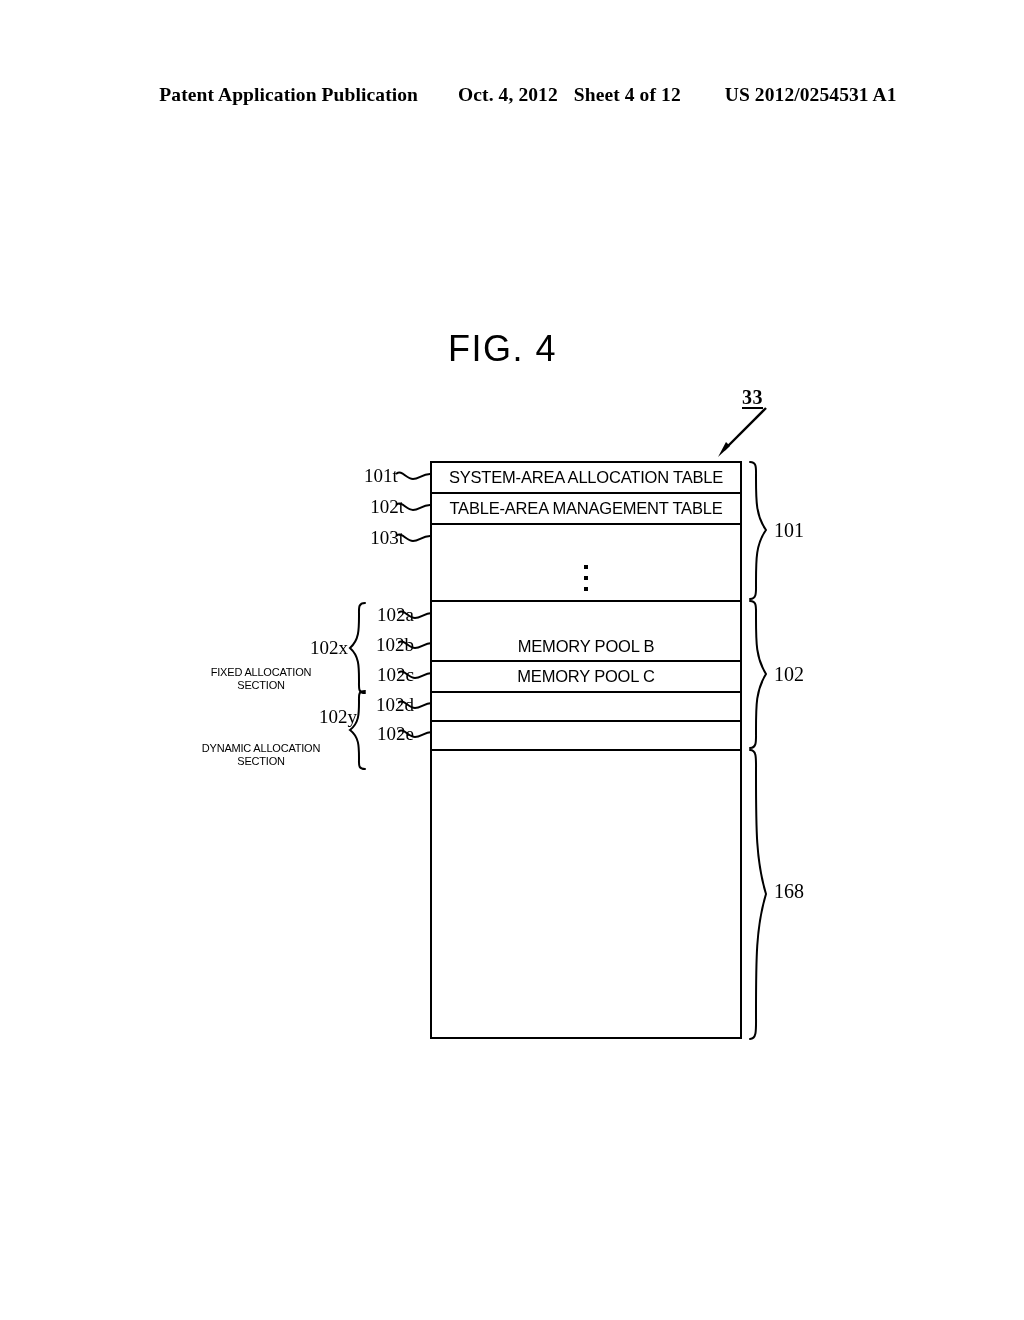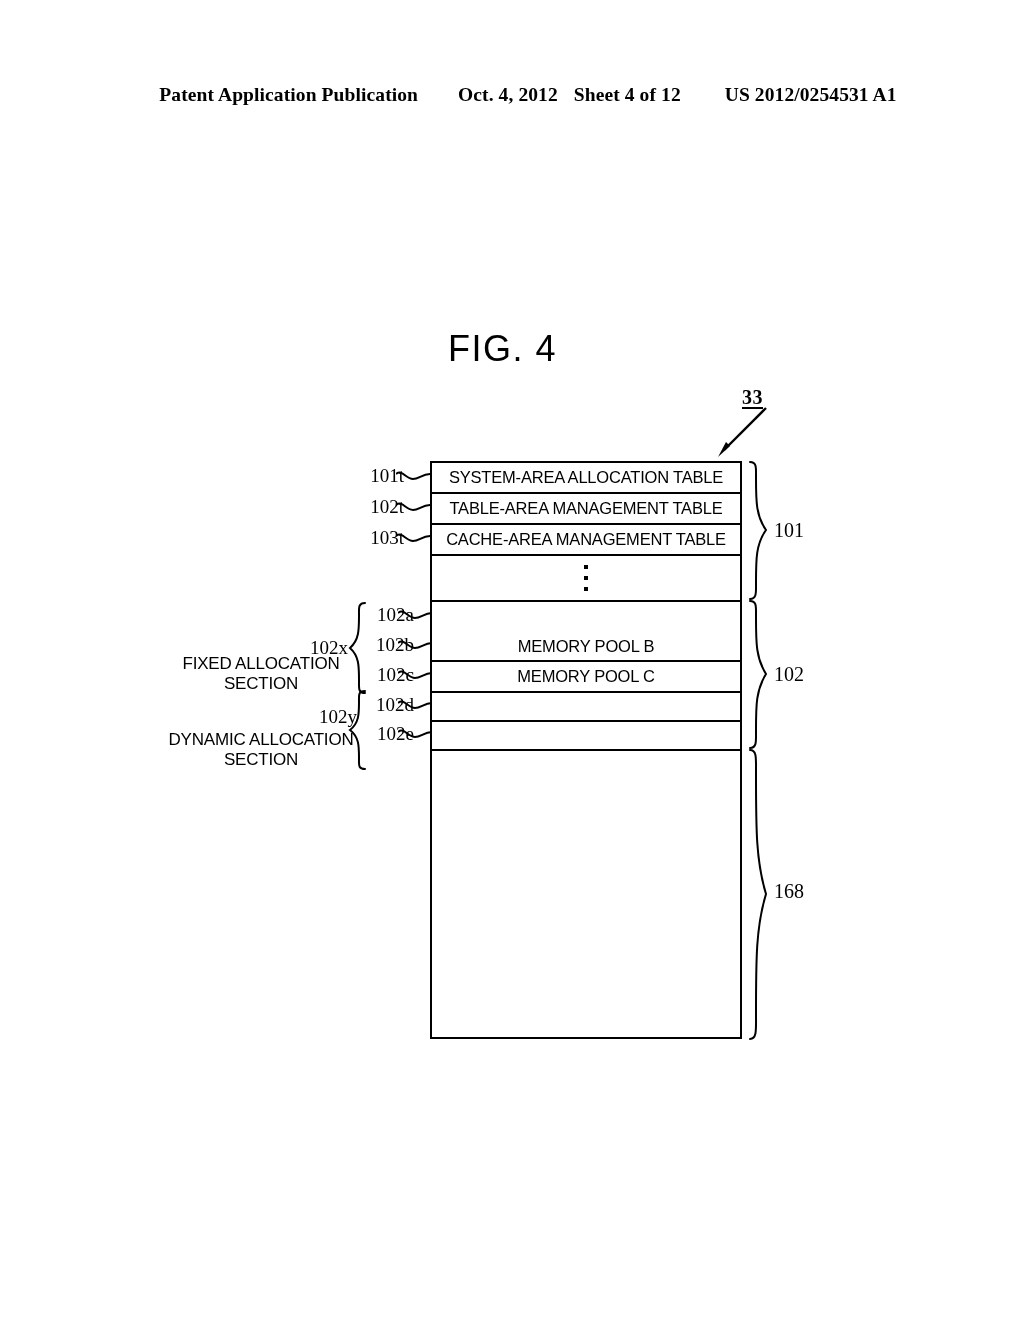--- a/index.html
+++ b/index.html
@@ -126,25 +126,26 @@
   }
   .group-id {
     position: absolute;
     font-family: "Liberation Serif", serif;
     font-size: 19px;
     white-space: nowrap;
   }
   .section-name {
     position: absolute;
     font-family: "Liberation Sans", sans-serif;
-    font-size: 17px;
+    font-size: 11px;
     line-height: 1.18;
     text-align: center;
     letter-spacing: -0.2px;
     white-space: nowrap;
+    margin-top: 12px;
   }
 
   
   .rbrace-svg { position: absolute; }
   .rnum {
     position: absolute;
     font-family: "Liberation Serif", serif;
     font-size: 20px;
     white-space: nowrap;
   }
@@ -170,23 +171,20 @@
 <div id="memory-box">
 
   <div class="mem-row" style="top:0px;height:31px;">
     <span>SYSTEM-AREA ALLOCATION TABLE</span>
   </div>
 
   <div class="mem-row" style="top:31px;height:31px;">
     <span>TABLE-AREA MANAGEMENT TABLE</span>
   </div>
 
-  <div class="mem-row" style="top:62px;height:31px;">
-    <span>CACHE-AREA MANAGEMENT TABLE</span>
-  </div>
 
   <div class="mem-row" style="top:93px;height:46px;">
     <span class="vdots">
         <i></i>
         <i></i>
         <i></i>
       </span>
   </div>
 
 
@@ -204,21 +202,21 @@
 
   <div class="mem-row" style="top:259px;height:29px;">
     <span></span>
   </div>
 
   <div class="mem-row no-border" style="top:288px;height:285px;">
     <span></span>
   </div>
 </div>
 
-<div class="lead-label" style="left:358px;top:465px;width:46px;">101t</div>
+<div class="lead-label" style="left:358px;top:465px;width:46px;text-align:center;">101t</div>
 <svg class="squiggle" style="left:396px;top:470px;" viewBox="0 0 34 16">
   <path d="M0,4 C6,-1 10,9 17,9 C23,9 26,4 34,4" stroke="#000" stroke-width="2" fill="none"></path>
 </svg>
 
 <div class="lead-label" style="left:358px;top:496px;width:46px;">102t</div>
 <svg class="squiggle" style="left:396px;top:501px;" viewBox="0 0 34 16">
   <path d="M0,4 C6,-1 10,9 17,9 C23,9 26,4 34,4" stroke="#000" stroke-width="2" fill="none"></path>
 </svg>
 
 <div class="lead-label" style="left:358px;top:527px;width:46px;">103t</div>

